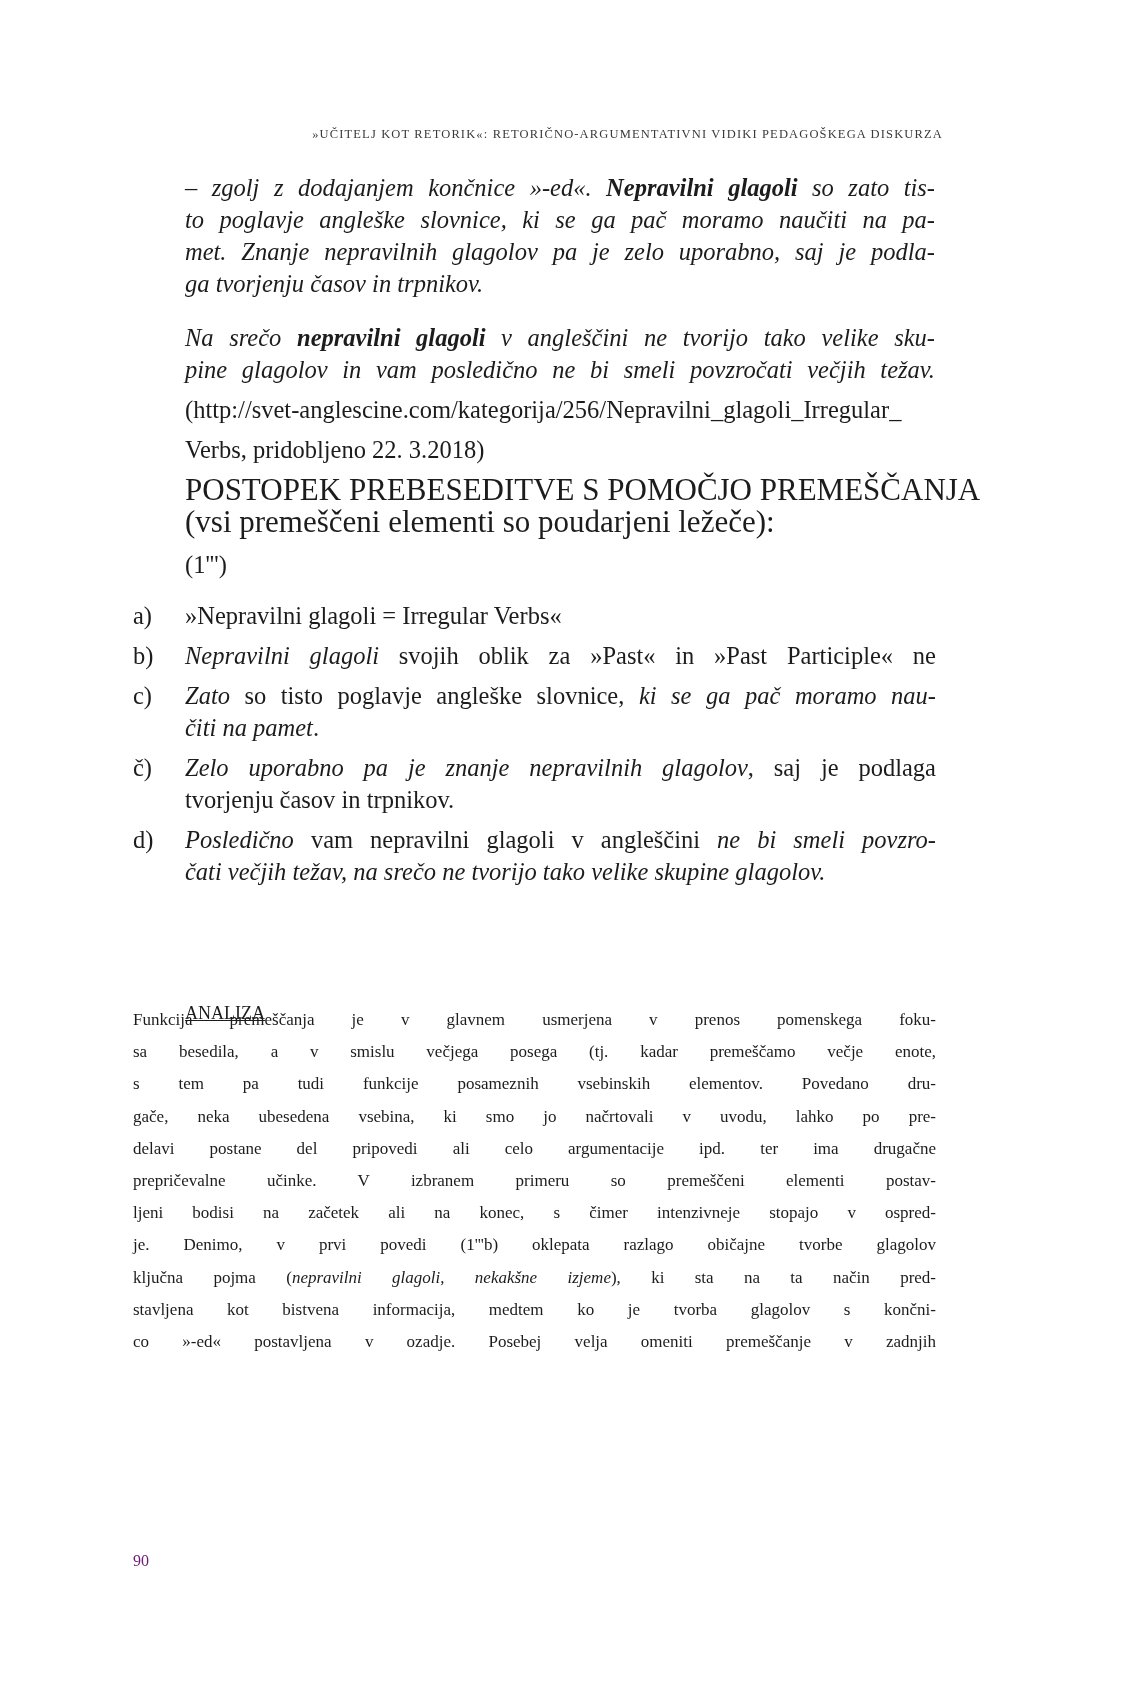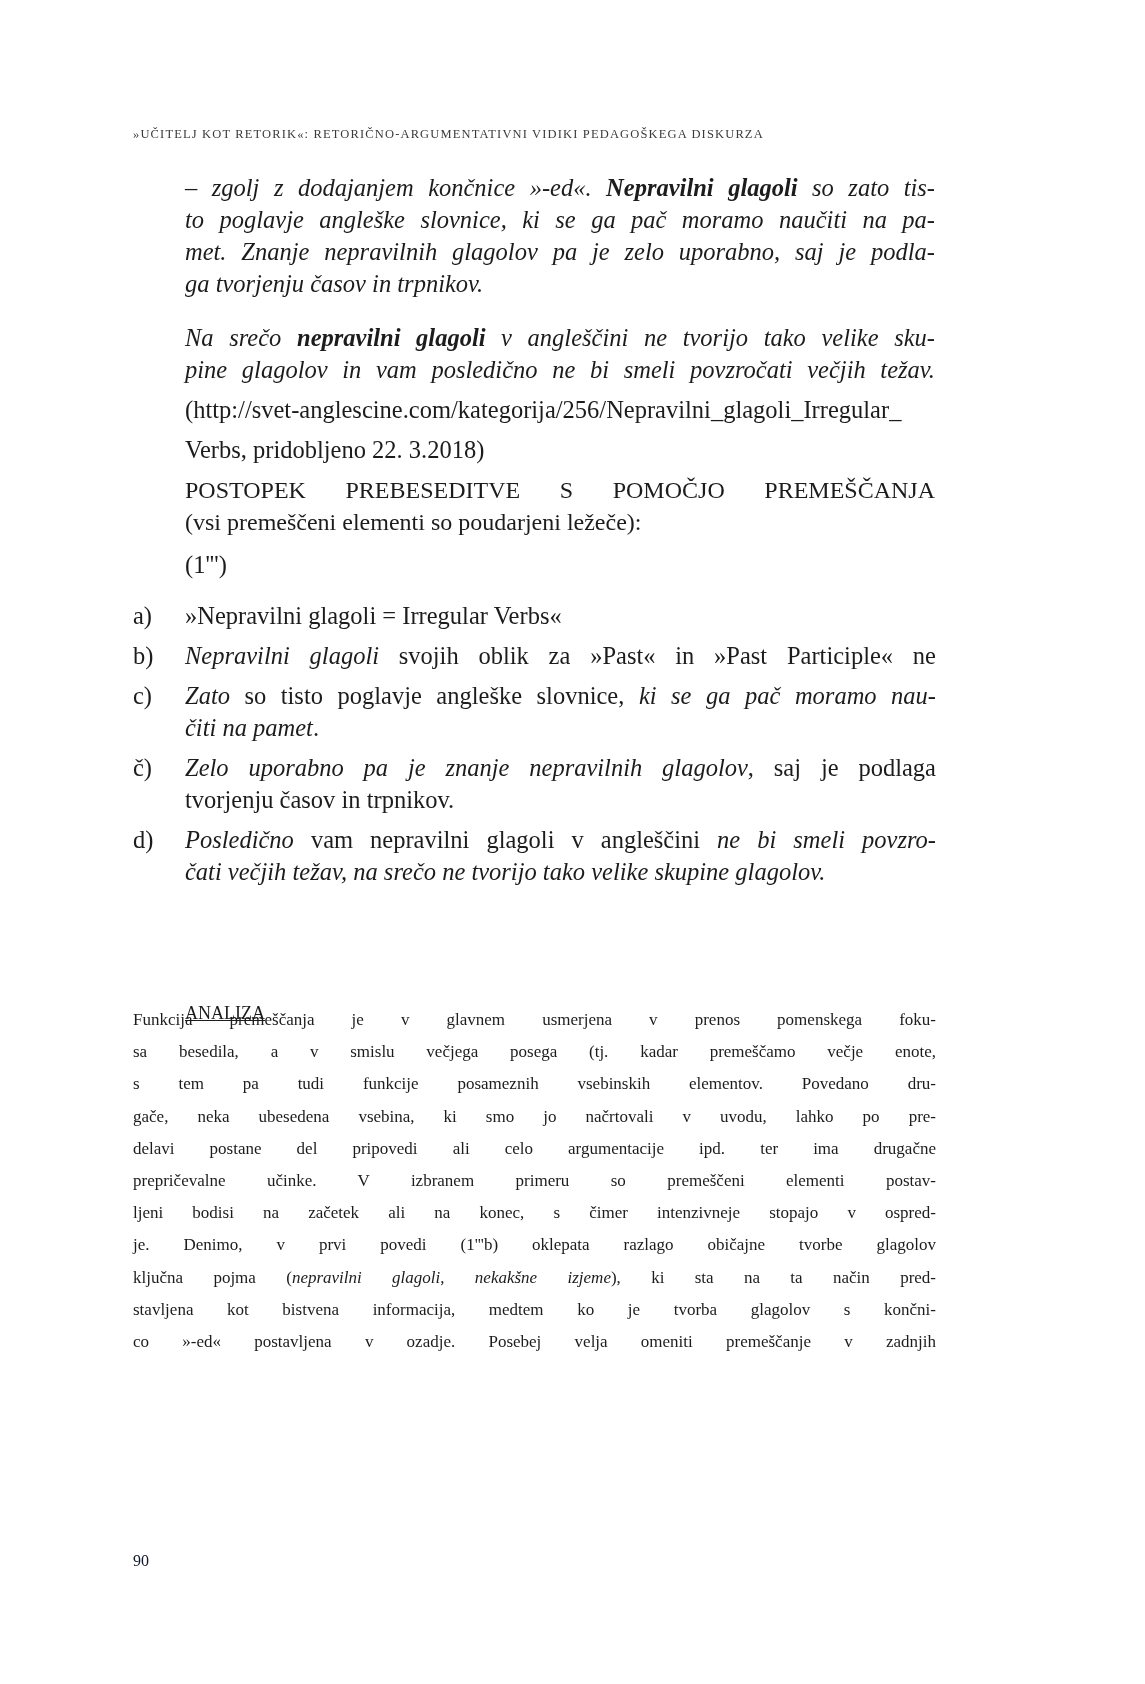--- a/index.html
+++ b/index.html
@@ -1,37 +1,37 @@
 <!DOCTYPE html>
 <html><head>
 <meta charset="utf-8">
 <style>
   html, body { margin: 0; padding: 0; background: #ffffff; }
   body { width: 1145px; height: 1684px; position: relative; overflow: hidden;
          font-family: "Liberation Serif", "DejaVu Serif", serif; color: #1c1c1c; }
   .running-head { position: absolute; left: 133px; top: 127px; width: 810px;
-                  font-size: 12.5px; letter-spacing: 1.15px; color: #3a3a3a; white-space: nowrap; }
+                  font-size: 12.5px; letter-spacing: 1.15px; color: #3a3a3a; white-space: nowrap; text-align: right; }
   .block { position: absolute; }
   .line { display: block; white-space: nowrap; text-align-last: justify; text-align: justify; }
   .line.last { text-align-last: left; }
   .quote { left: 185px; width: 750px; font-size: 24.5px; line-height: 32px; font-style: italic; }
   .quote b { font-weight: bold; }
   .quote .up { font-style: normal; margin-top: 8px; }
   .q1 { top: 172px; }
   .q2 { top: 322px; }
-  .proc { left: 185px; width: 750px; top: 474px; font-size: 24px; line-height: 32px; }
+  .proc { left: 185px; width: 750px; top: 474px; font-size: 31px; line-height: 32px; }
   .num { position: absolute; left: 185px; top: 551px; font-size: 24.5px; }
   .list { position: absolute; left: 133px; top: 600px; width: 803px; font-size: 24.5px; line-height: 32px; }
   .item { position: relative; padding-left: 52px; margin-bottom: 8px; }
   .item .lbl { position: absolute; left: 0; top: 0; }
   .item i { font-style: italic; }
   .analiza-h { position: absolute; left: 185px; top: 1003px; font-size: 18px; text-decoration: underline; }
   .body { position: absolute; left: 133px; top: 1004px; width: 803px; font-size: 17px; line-height: 32.2px; }
   .body i { font-style: italic; }
-  .folio { position: absolute; left: 133px; top: 1552px; font-size: 16px; color: #0f172a; }
+  .folio { position: absolute; left: 133px; top: 1552px; font-size: 16px; color: #701a75; }
 </style>
 </head>
 <body>
 
 <div class="running-head">»UČITELJ KOT RETORIK«: RETORIČNO-ARGUMENTATIVNI VIDIKI PEDAGOŠKEGA DISKURZA</div>
 
 <div class="block quote q1">
   <span class="line"><span>– zgolj z dodajanjem končnice »-ed«. </span><b>Nepravilni glagoli</b><span> so zato tis-</span></span>
   <span class="line">to poglavje angleške slovnice, ki se ga pač moramo naučiti na pa-</span>
   <span class="line">met. Znanje nepravilnih glagolov pa je zelo uporabno, saj je podla-</span>

